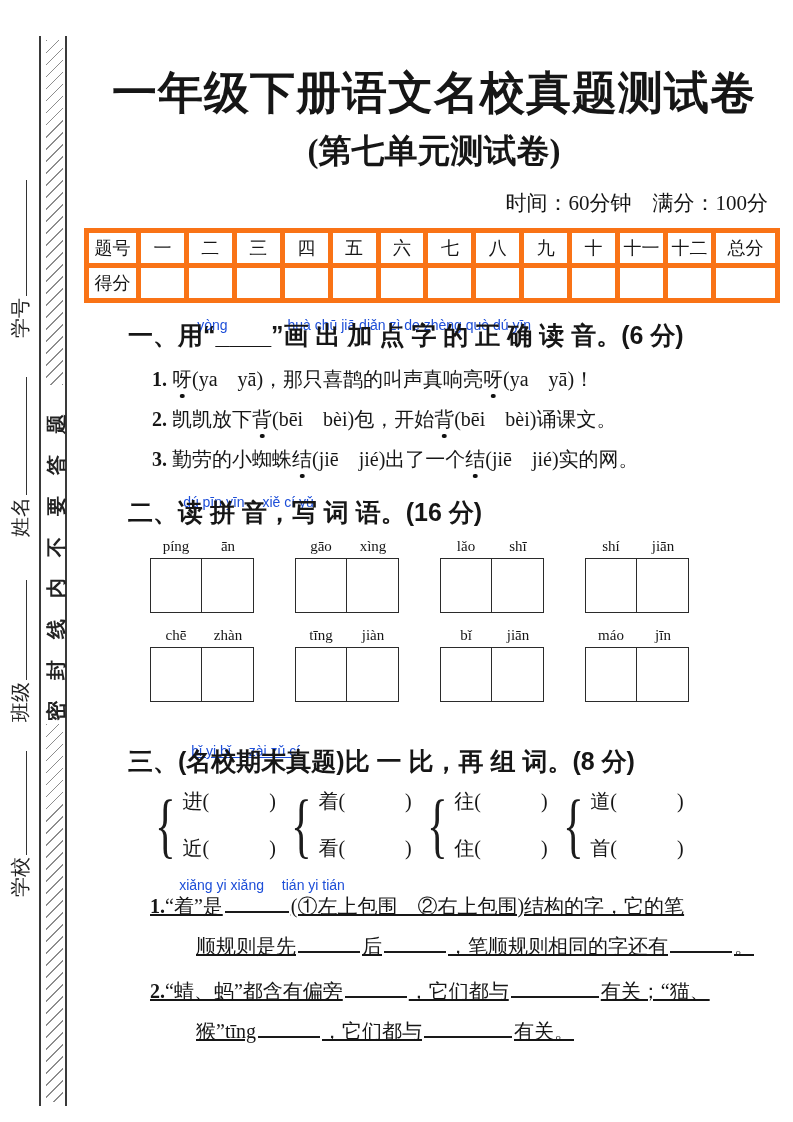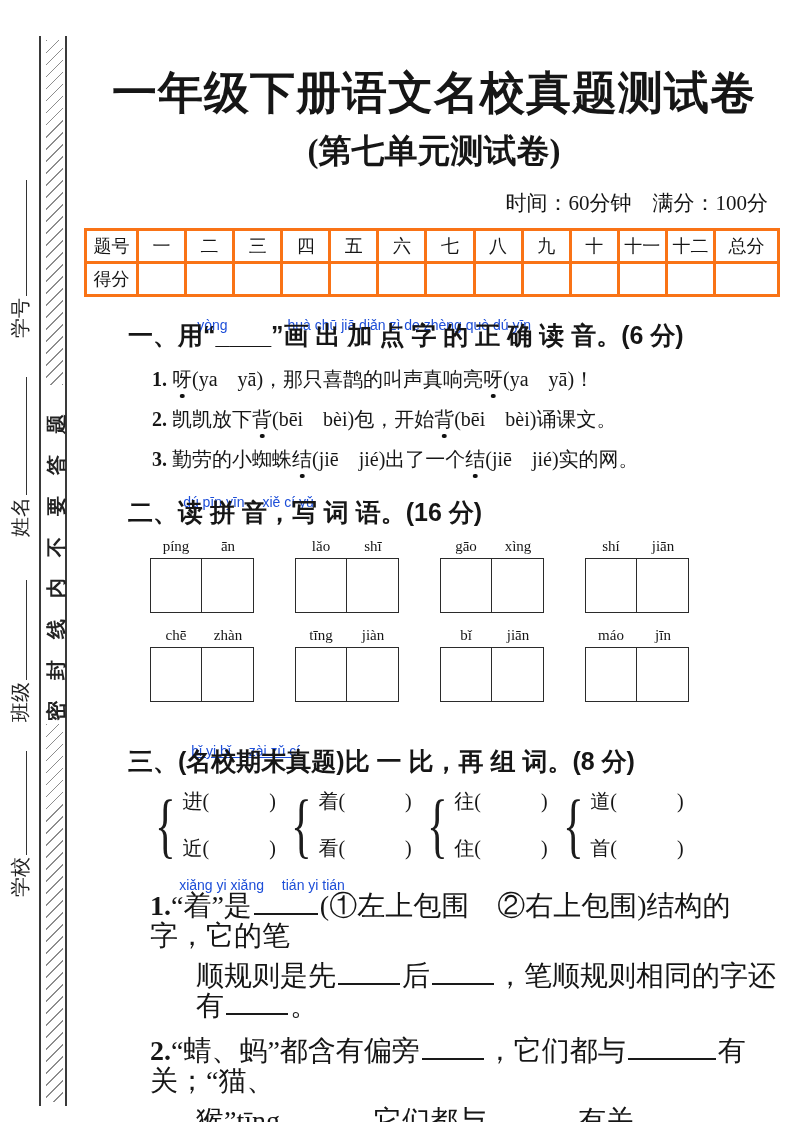--- a/index.html
+++ b/index.html
@@ -26,21 +26,21 @@
   
   .main{position:absolute;left:84px;top:0;width:700px;height:1122px;}
   .doc-title{position:absolute;top:63px;left:0;width:100%;text-align:center;
              font-size:45px;font-weight:700;letter-spacing:1px;white-space:nowrap;}
   .doc-subtitle{position:absolute;top:129px;left:0;width:100%;text-align:center;
                 font-size:33px;font-weight:700;}
   .doc-info{position:absolute;top:189px;right:16px;font-size:21px;white-space:pre-wrap;}
 
   table.score{position:absolute;top:228px;left:0;width:696px;border-collapse:collapse;
               table-layout:fixed;font-size:18px;border:2px solid #222;}
-  table.score td{border:3px solid #f97316;height:30px;text-align:center;padding:0;}
+  table.score td{border:5px solid #f97316;height:30px;text-align:center;padding:0;}
   col.c-first{width:52px;} col.c-last{width:64px;}
 
   .section{position:absolute;left:0;width:700px;}
   .s1{top:300px;} .s2{top:477px;} .s3{top:726px;} .s4{top:860px;}
 
   .pinyin-row{font-family:"Liberation Sans","DejaVu Sans",sans-serif;font-size:14px;
               color:#1d4ed8;white-space:pre-wrap;height:17px;line-height:17px;}
   .pinyin-row span{display:inline-block;}
   .s1 .po1{margin-left:82px;} .s1 .po2{margin-left:60px;}
   .s2 .po1{margin-left:68px;} .s3 .po1{margin-left:76px;text-decoration:underline;} .s4 .po1{margin-left:64px;}
@@ -71,21 +71,21 @@
 
   
   .pairs{display:flex;margin-left:64px;gap:8px;margin-top:10px;}
   .pair-group{display:flex;align-items:center;}
   .brace{font-size:72px;line-height:70px;font-weight:400;transform:scaleX(.6);
          margin-right:0;color:#1c1c1c;}
   .pair-col{display:flex;flex-direction:column;justify-content:space-between;height:74px;
             font-size:20px;white-space:pre-wrap;}
 
   
-  .q4-line{font-size:28px;line-height:30px;white-space:pre-wrap;margin-left:66px;}
+  .q4-line{font-size:20px;line-height:30px;white-space:pre-wrap;margin-left:66px;text-decoration:underline;}
   .q4-l1{margin-top:14px;}
   .q4-cont{margin-left:112px;margin-top:10px;}
   .q4-i2{margin-top:15px;}
 </style>
 </head>
 <body>
 
 <div id="page">
 
   <div class="vline l1"></div>
@@ -168,32 +168,32 @@
               <span>píng</span>
               <span>ān</span>
             </div>
           <div class="boxes">
               <div class="wbox"></div>
               <div class="wbox"></div>
             </div>
         </div>
         <div class="wgroup">
           <div class="pp">
+              <span>gāo</span>
+              <span>xìng</span>
+            </div>
+          <div class="boxes">
+              <div class="wbox"></div>
+              <div class="wbox"></div>
+            </div>
+        </div>
+        <div class="wgroup">
+          <div class="pp">
               <span>lǎo</span>
               <span>shī</span>
-            </div>
-          <div class="boxes">
-              <div class="wbox"></div>
-              <div class="wbox"></div>
-            </div>
-        </div>
-        <div class="wgroup">
-          <div class="pp">
-              <span>gāo</span>
-              <span>xìng</span>
             </div>
           <div class="boxes">
               <div class="wbox"></div>
               <div class="wbox"></div>
             </div>
         </div>
         <div class="wgroup">
           <div class="pp">
               <span>shí</span>
               <span>jiān</span>

